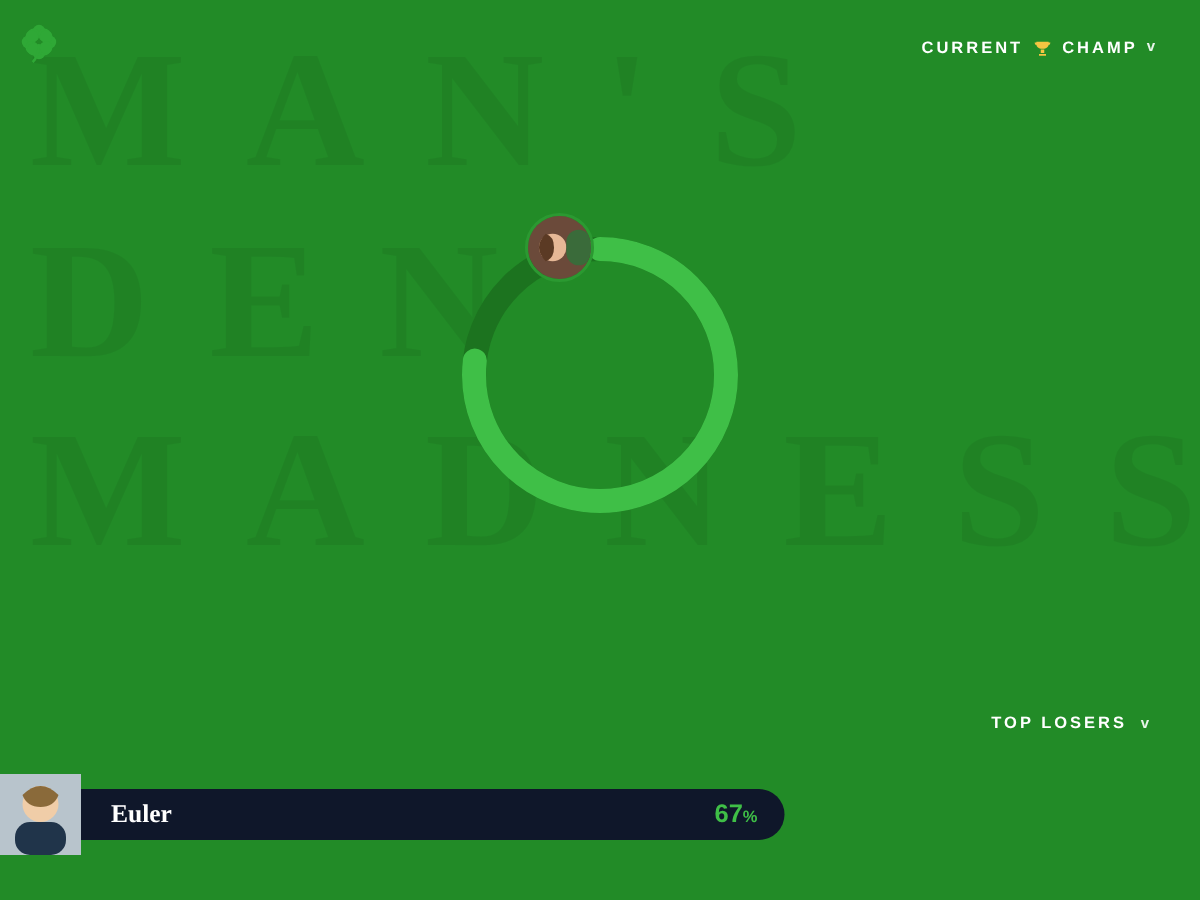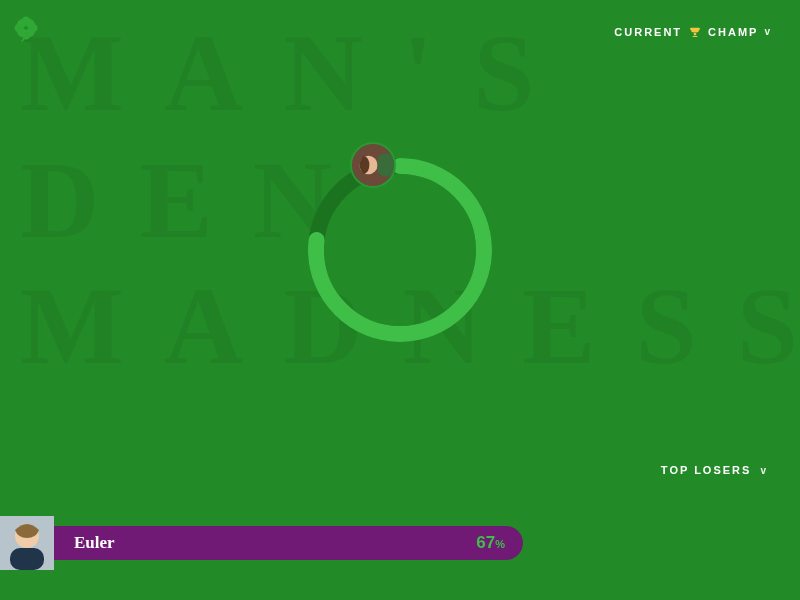--- a/index.html
+++ b/index.html
@@ -94,21 +94,21 @@
     border-radius:50%;
     overflow:hidden;
     top:-8px; left:50px;
     border:2px solid #2b9931;
   }
   .ring-avatar svg { width:100%; height:100%; display:block; }
 
   
   .botright {
     position:absolute;
-    bottom:124px; right:32px;
+    bottom:112px; right:32px;
     font-family: Arial, Helvetica, sans-serif;
     font-size:11px;
     font-weight:700;
     letter-spacing:2px;
     color:#fff;
     cursor:pointer;
   }
   .botright .chev { margin-left:4px; }
 
   
@@ -118,21 +118,21 @@
     display:flex;
     align-items:center;
   }
   .loser-avatar {
     width:54px; height:54px;
     overflow:hidden;
   }
   .loser-avatar svg { width:100%; height:100%; display:block; }
   .loser-bar {
     height:34px;
-    background:#701a75;
+    background:#0f172a;
     border-radius:0 17px 17px 0;
     display:flex; align-items:center; justify-content:space-between;
     padding:0 18px 0 20px;
     
   }
   .loser-name {
     font-family: Georgia, serif;
     font-size:17px;
     font-weight:700;
     color:#fff;

